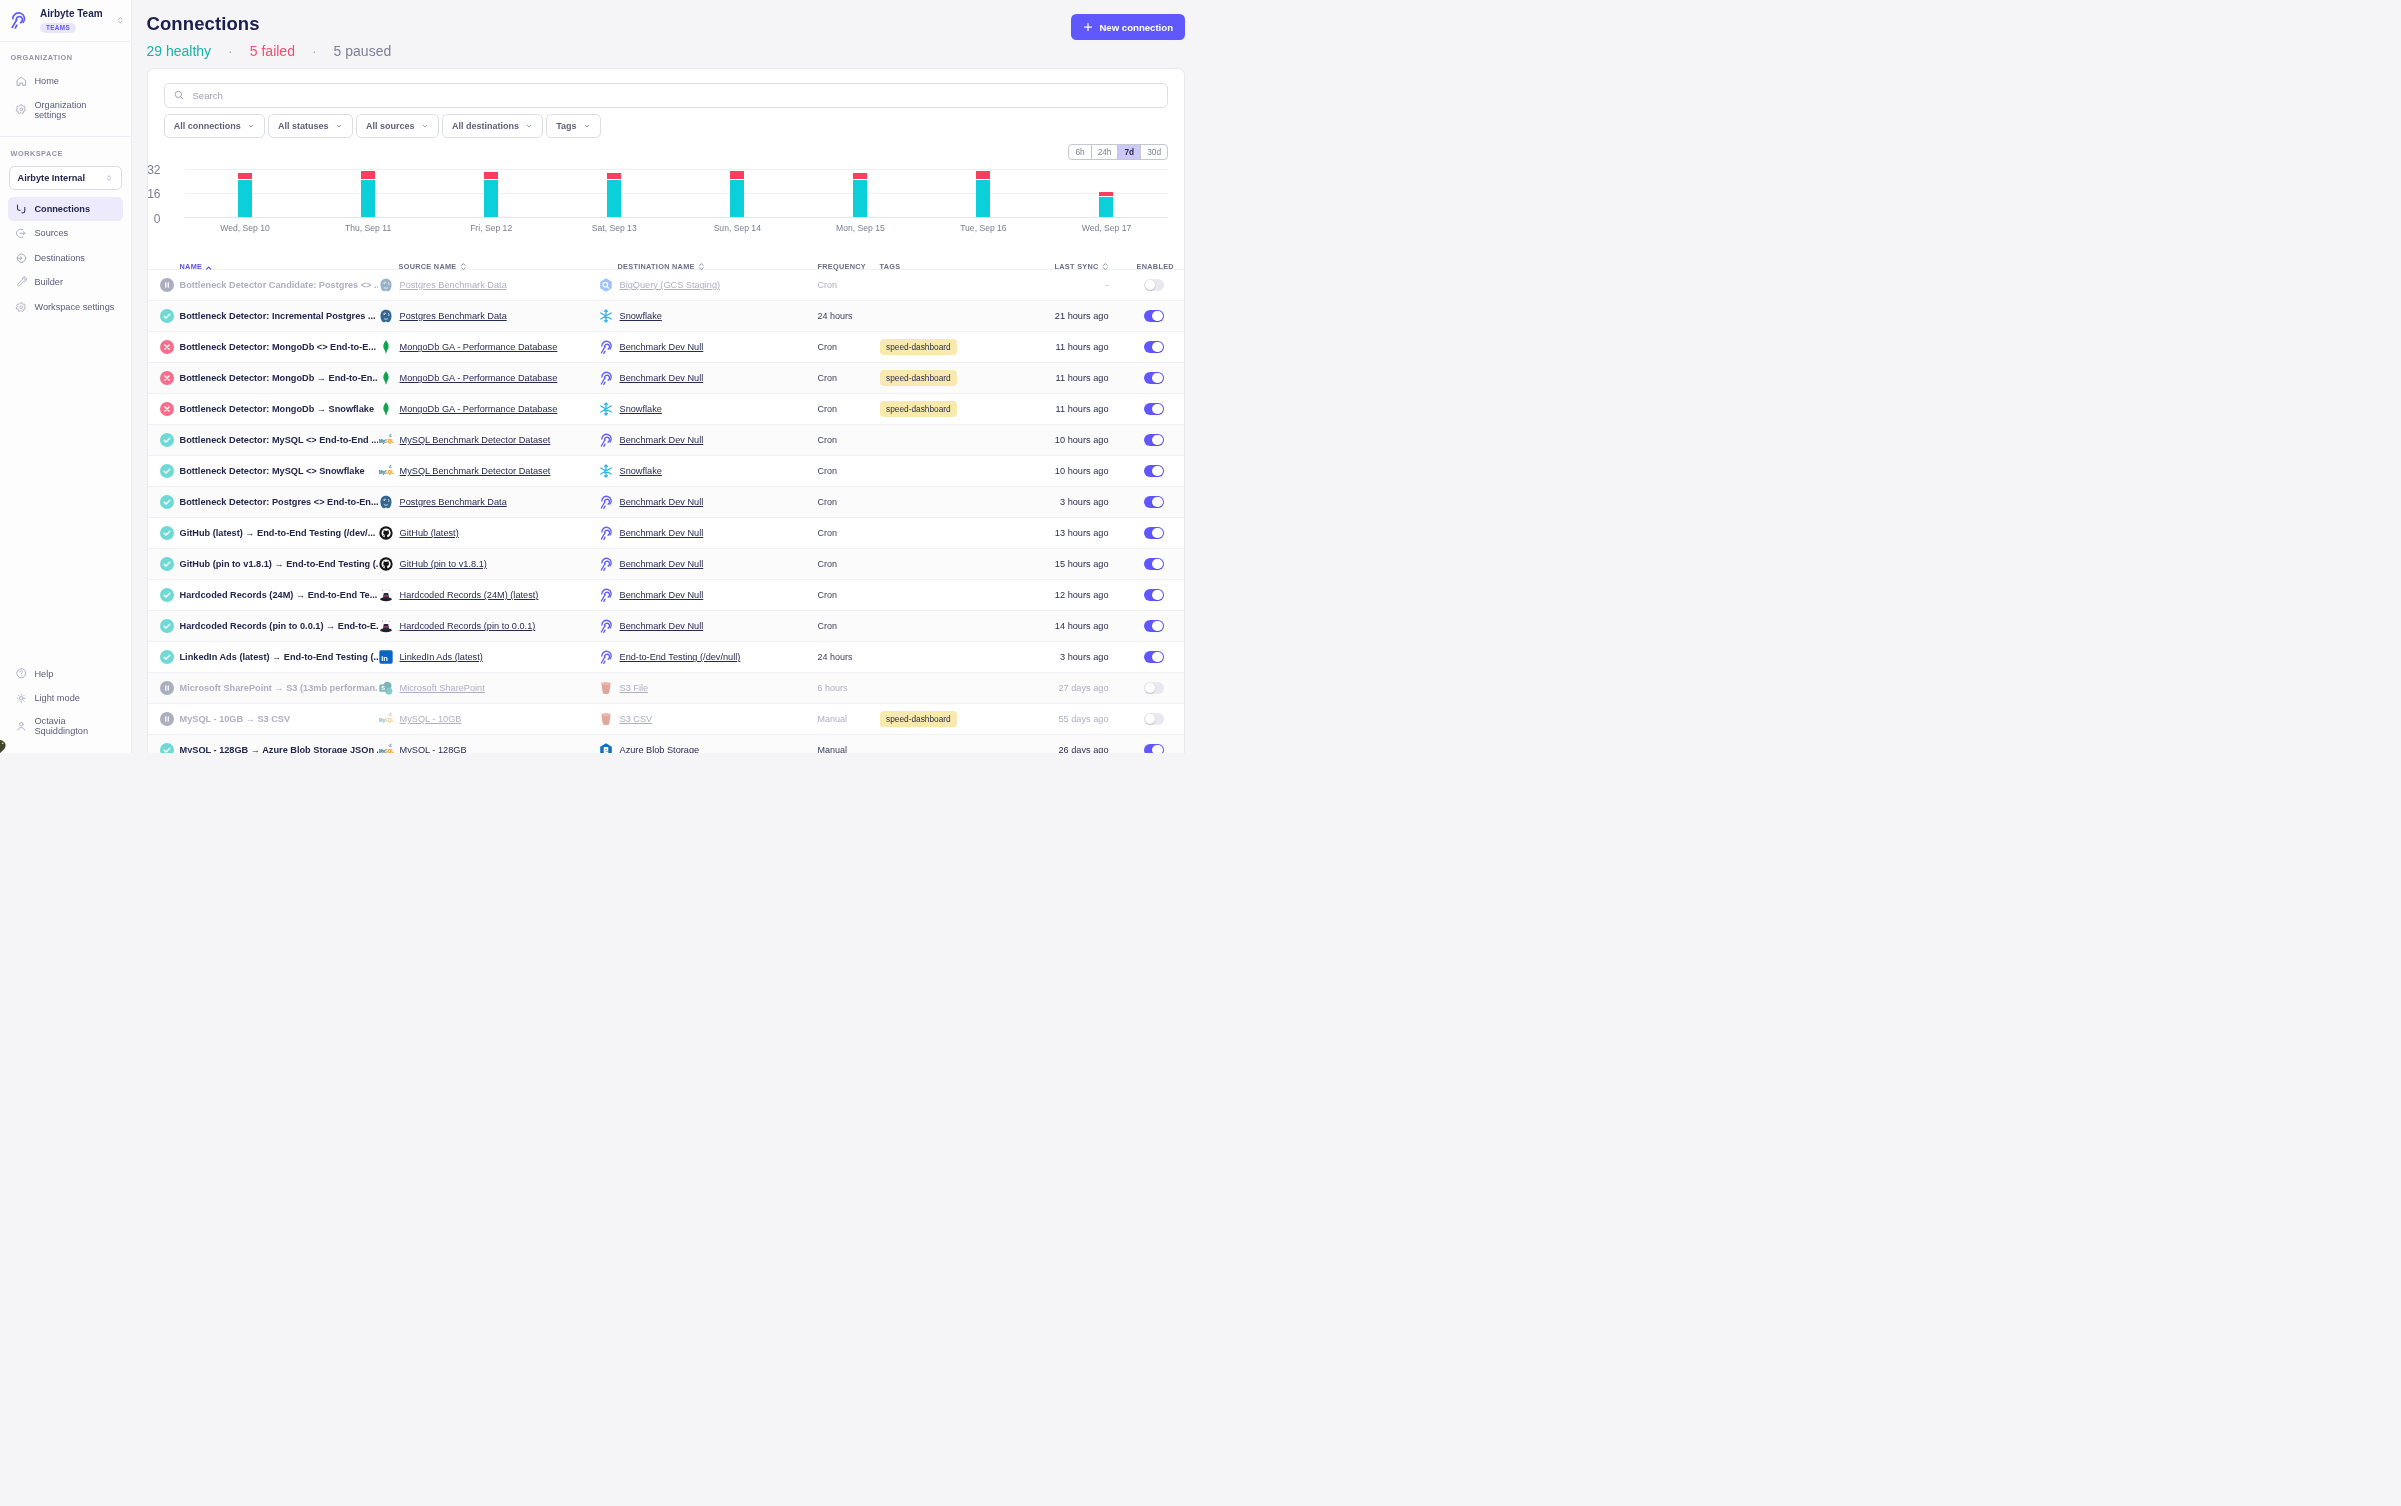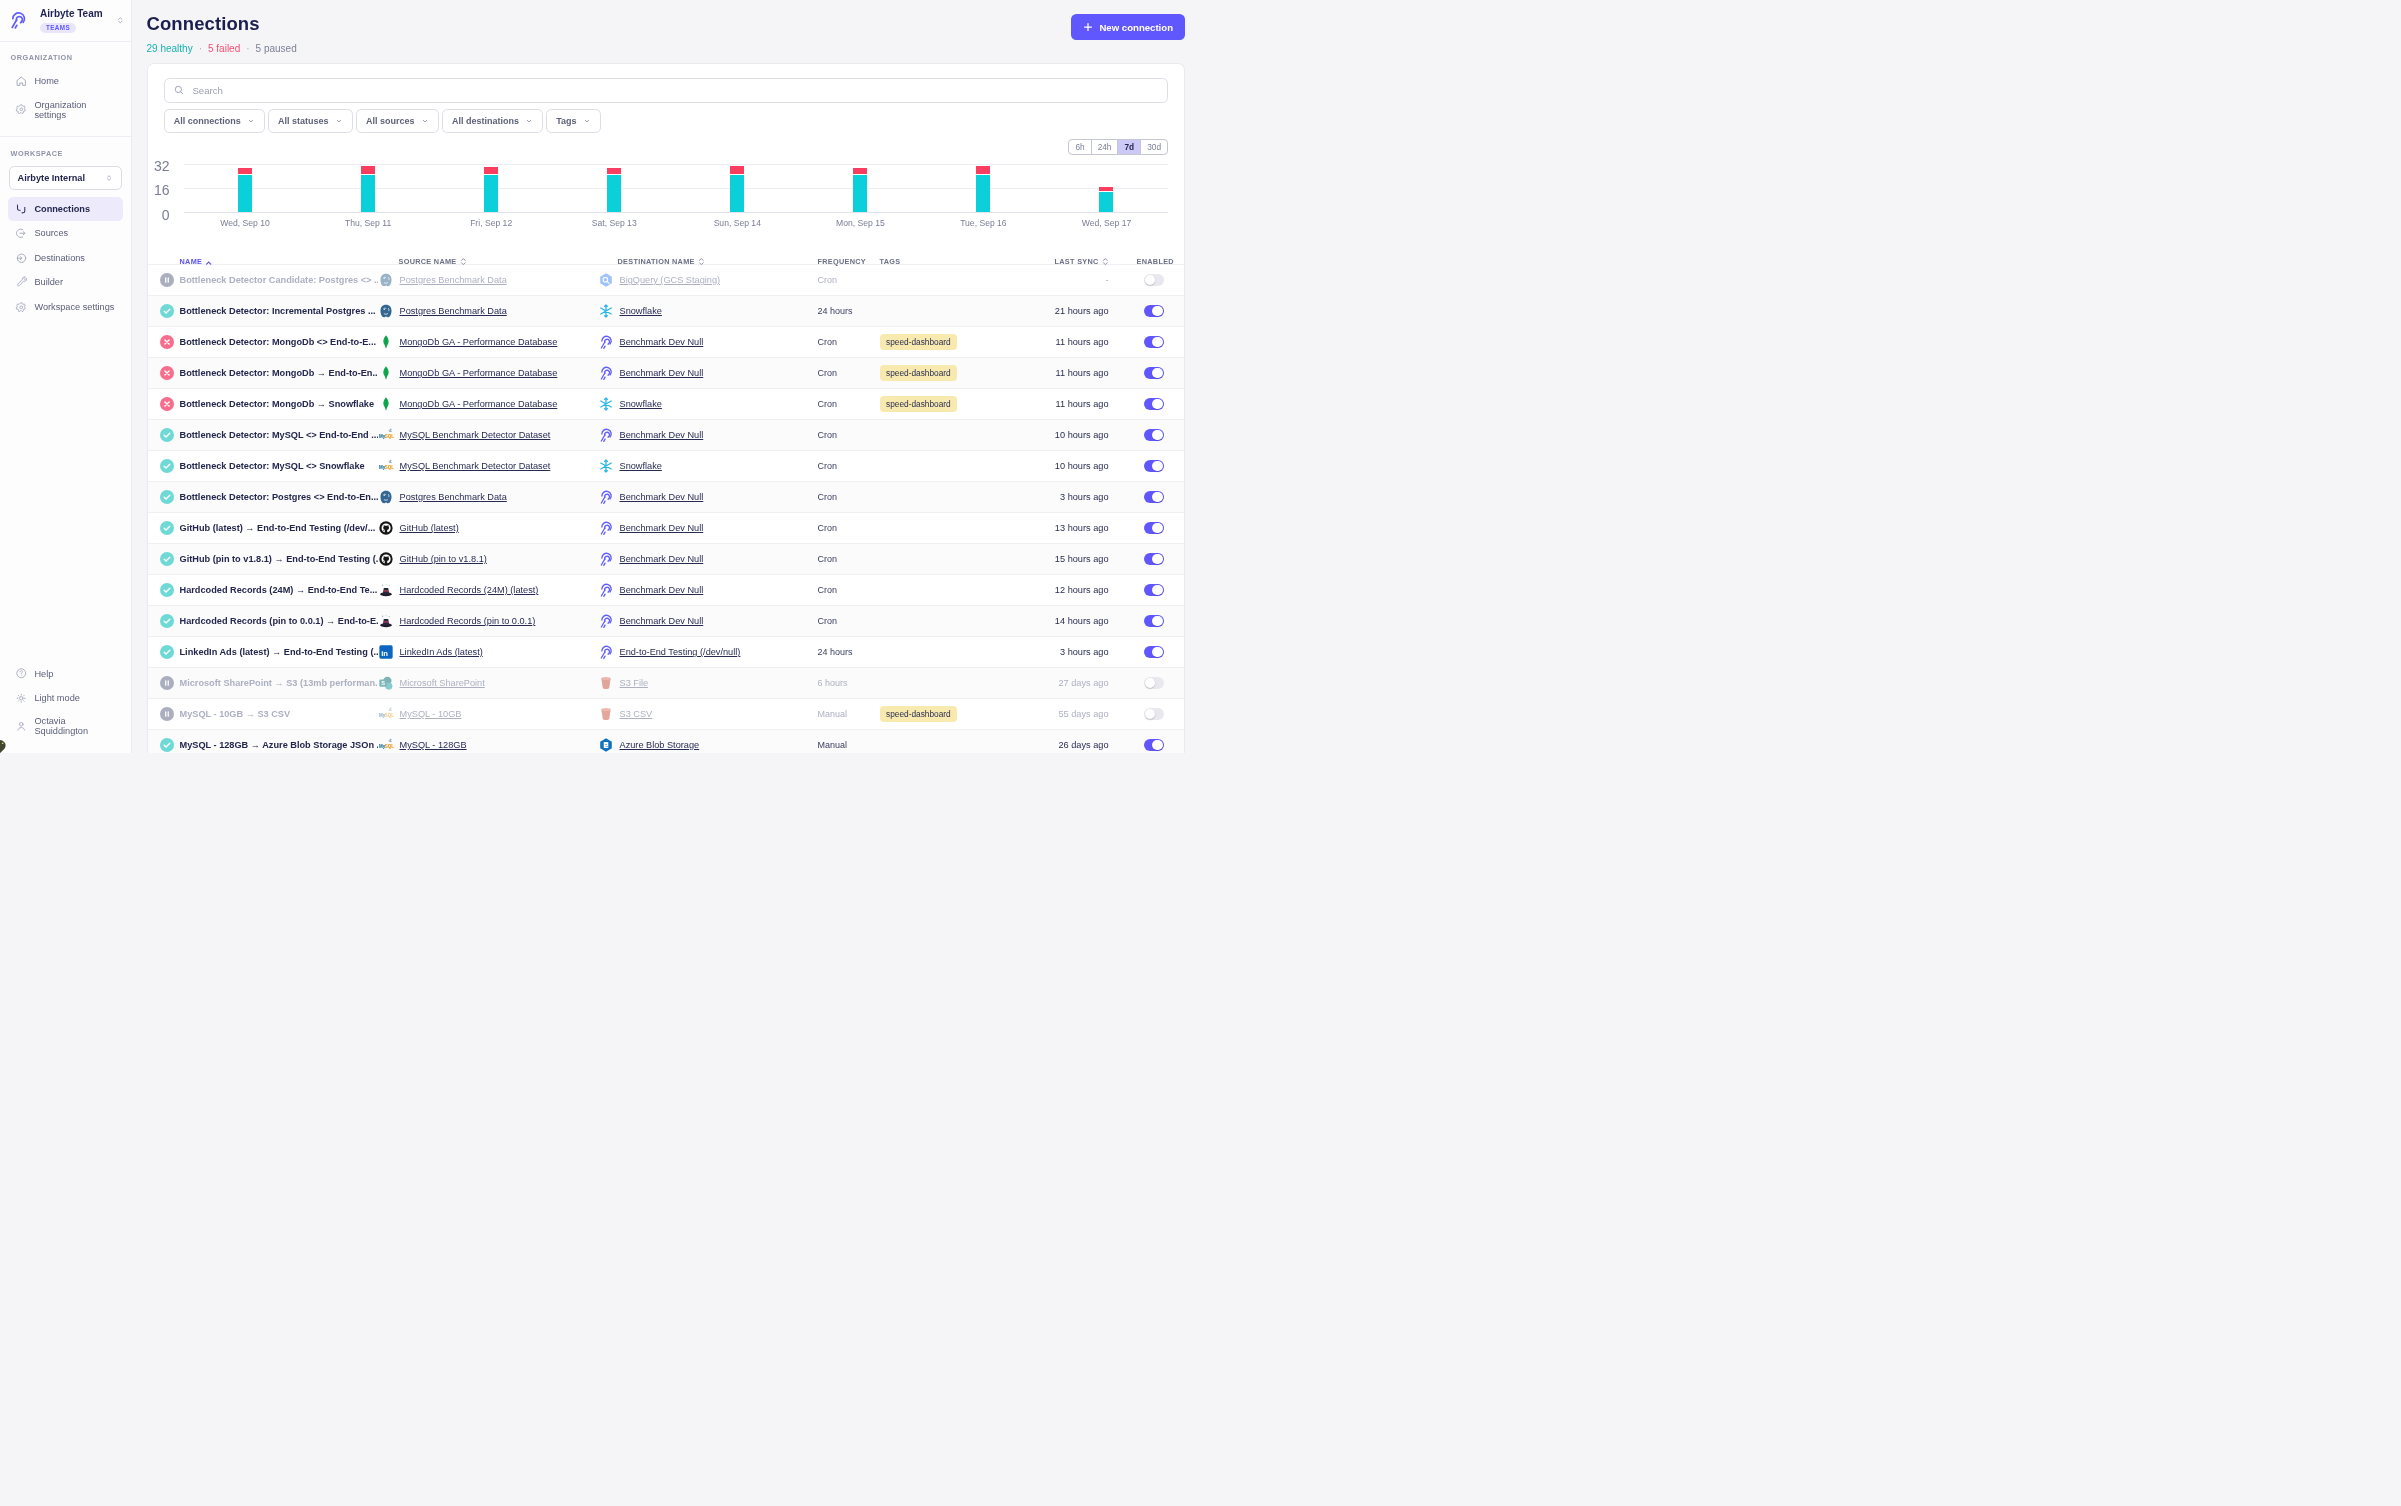--- a/index.html
+++ b/index.html
@@ -58,21 +58,21 @@
     padding:6px 7.3px; display:flex; align-items:center; justify-content:space-between;
     font-size:9.2px; font-weight:bold; color:#23274E; background:#fff; cursor:pointer;
   }
   .sidebar-footer { margin-top:auto; padding:5.3px 8px 10.6px; }
   .mascot { position:absolute; left:0; bottom:0; width:29px; height:17px; pointer-events:none; }
 
   
   .main { flex:1; padding:0 16px 0 14.5px; display:flex; flex-direction:column; min-width:0; }
   .page-header { display:flex; justify-content:space-between; align-items:flex-start; padding-top:13.2px; }
   .page-title { font-size:18.5px; font-weight:bold; color:#1B1F4D; letter-spacing:0.1px; }
-  .stats { margin-top:8px; font-size:10px; color:#7D8195; display:flex; gap:6px; align-items:center; }
+  .stats { margin-top:8px; font-size:14px; color:#7D8195; display:flex; gap:17px; align-items:center; }
   .stat-healthy { color:#17B3AC; }
   .stat-failed  { color:#F54E71; }
   .stat-paused  { color:#7D8195; }
   .stat-dot { color:#A8ACBC; }
   .new-connection-btn {
     background:#6157FF; color:#fff; border:none; border-radius:5.3px;
     margin-top:1.3px; padding:7.3px 12px; font-size:9.6px; font-weight:bold;
     font-family:inherit; display:flex; gap:6px; align-items:center; cursor:pointer;
   }
 
@@ -109,21 +109,21 @@
     position:absolute; top:6px; right:0;
     display:flex; border:0.7px solid #C4C6D2; border-radius:4px; overflow:hidden;
     font-size:8.3px; color:#7C8096; background:#fff;
   }
   .time-range .opt { padding:2px 6px; border-left:0.7px solid #C4C6D2; cursor:pointer; }
   .time-range .opt:first-child { border-left:none; }
   .time-range .opt.selected { background:#CDC9F6; color:#23274E; font-weight:bold; }
 
   .chart { display:flex; margin-top:18px; }
   .y-axis { width:20px; position:relative; height:62px; flex:none; }
-  .y-axis span { position:absolute; right:14px; font-size:14px; color:#7A7E92; }
+  .y-axis span { position:absolute; right:23px; font-size:12px; color:#7A7E92; }
   .plot { flex:1; position:relative; height:62px; }
   .gridline { position:absolute; left:0; right:0; height:0.7px; background:#EDEEF3; }
   .gridline.base { background:#E3E4EB; }
   .bars { position:absolute; left:0; right:0; top:0; bottom:0.7px; display:flex; }
   .slot { flex:1; display:flex; justify-content:center; align-items:flex-end; }
   .bar-stack { width:14px; display:flex; flex-direction:column; justify-content:flex-end; gap:1.3px; }
   .seg { width:100%; }
   .seg.failed  { background:#FB3E5F; }
   .seg.success { background:#0BD0DA; }
   .x-labels { display:flex; margin-left:20px; margin-top:4.6px; }

